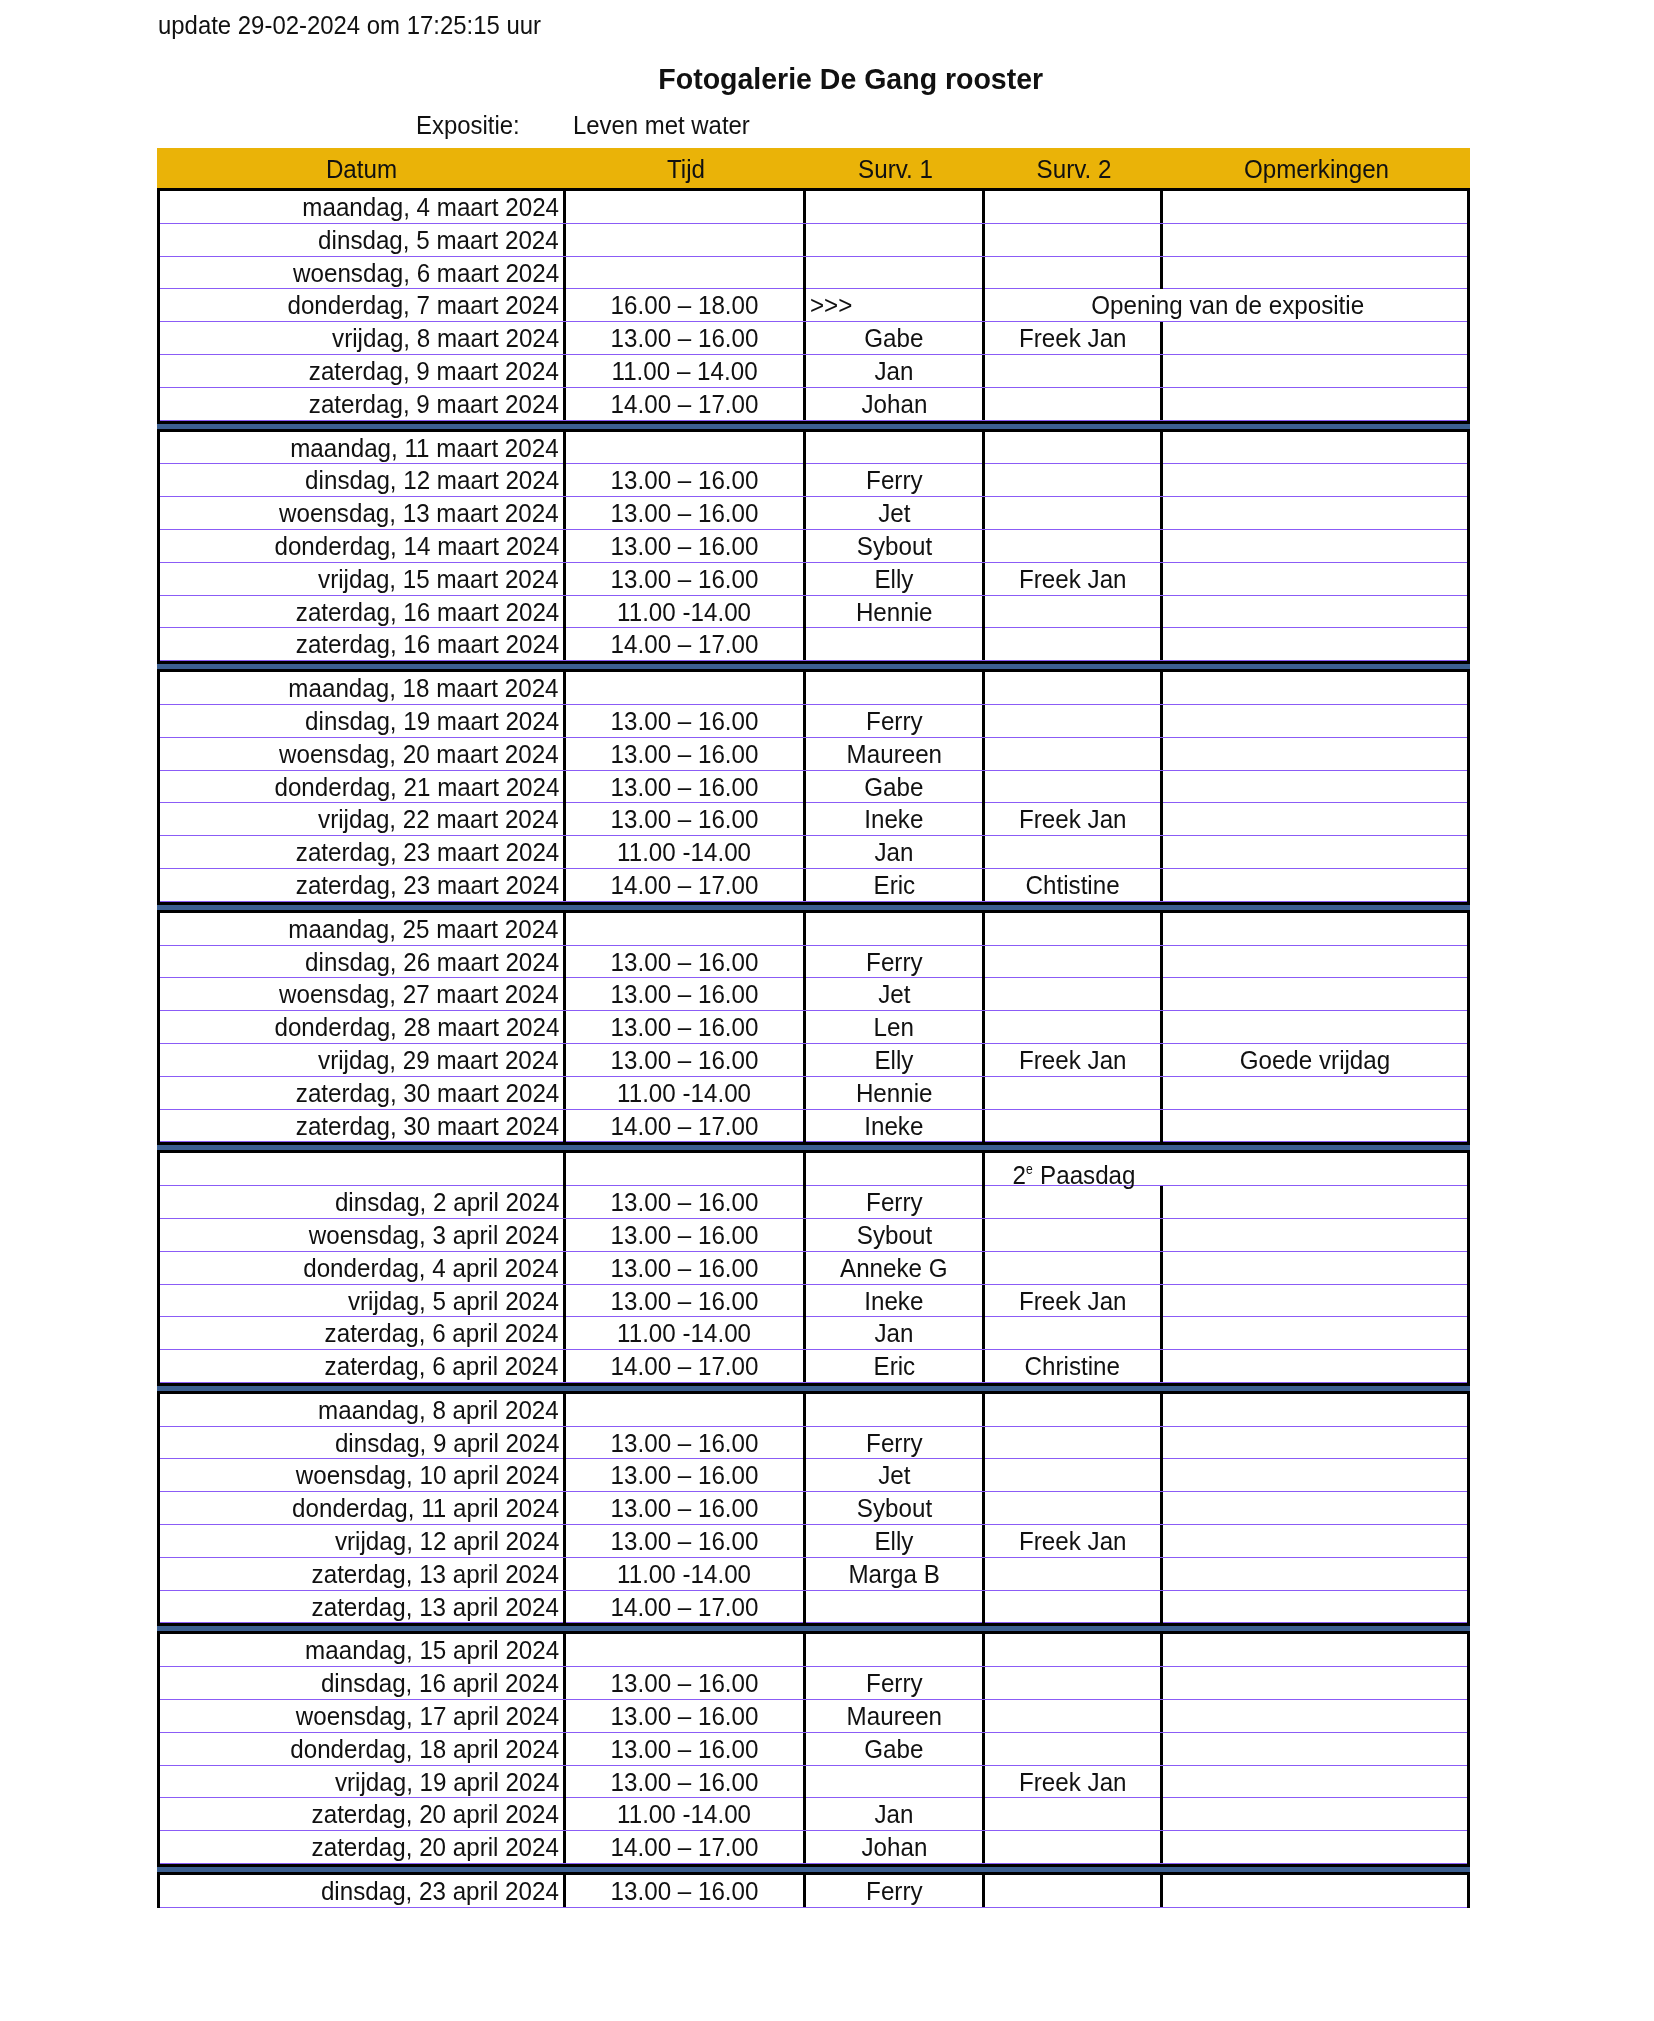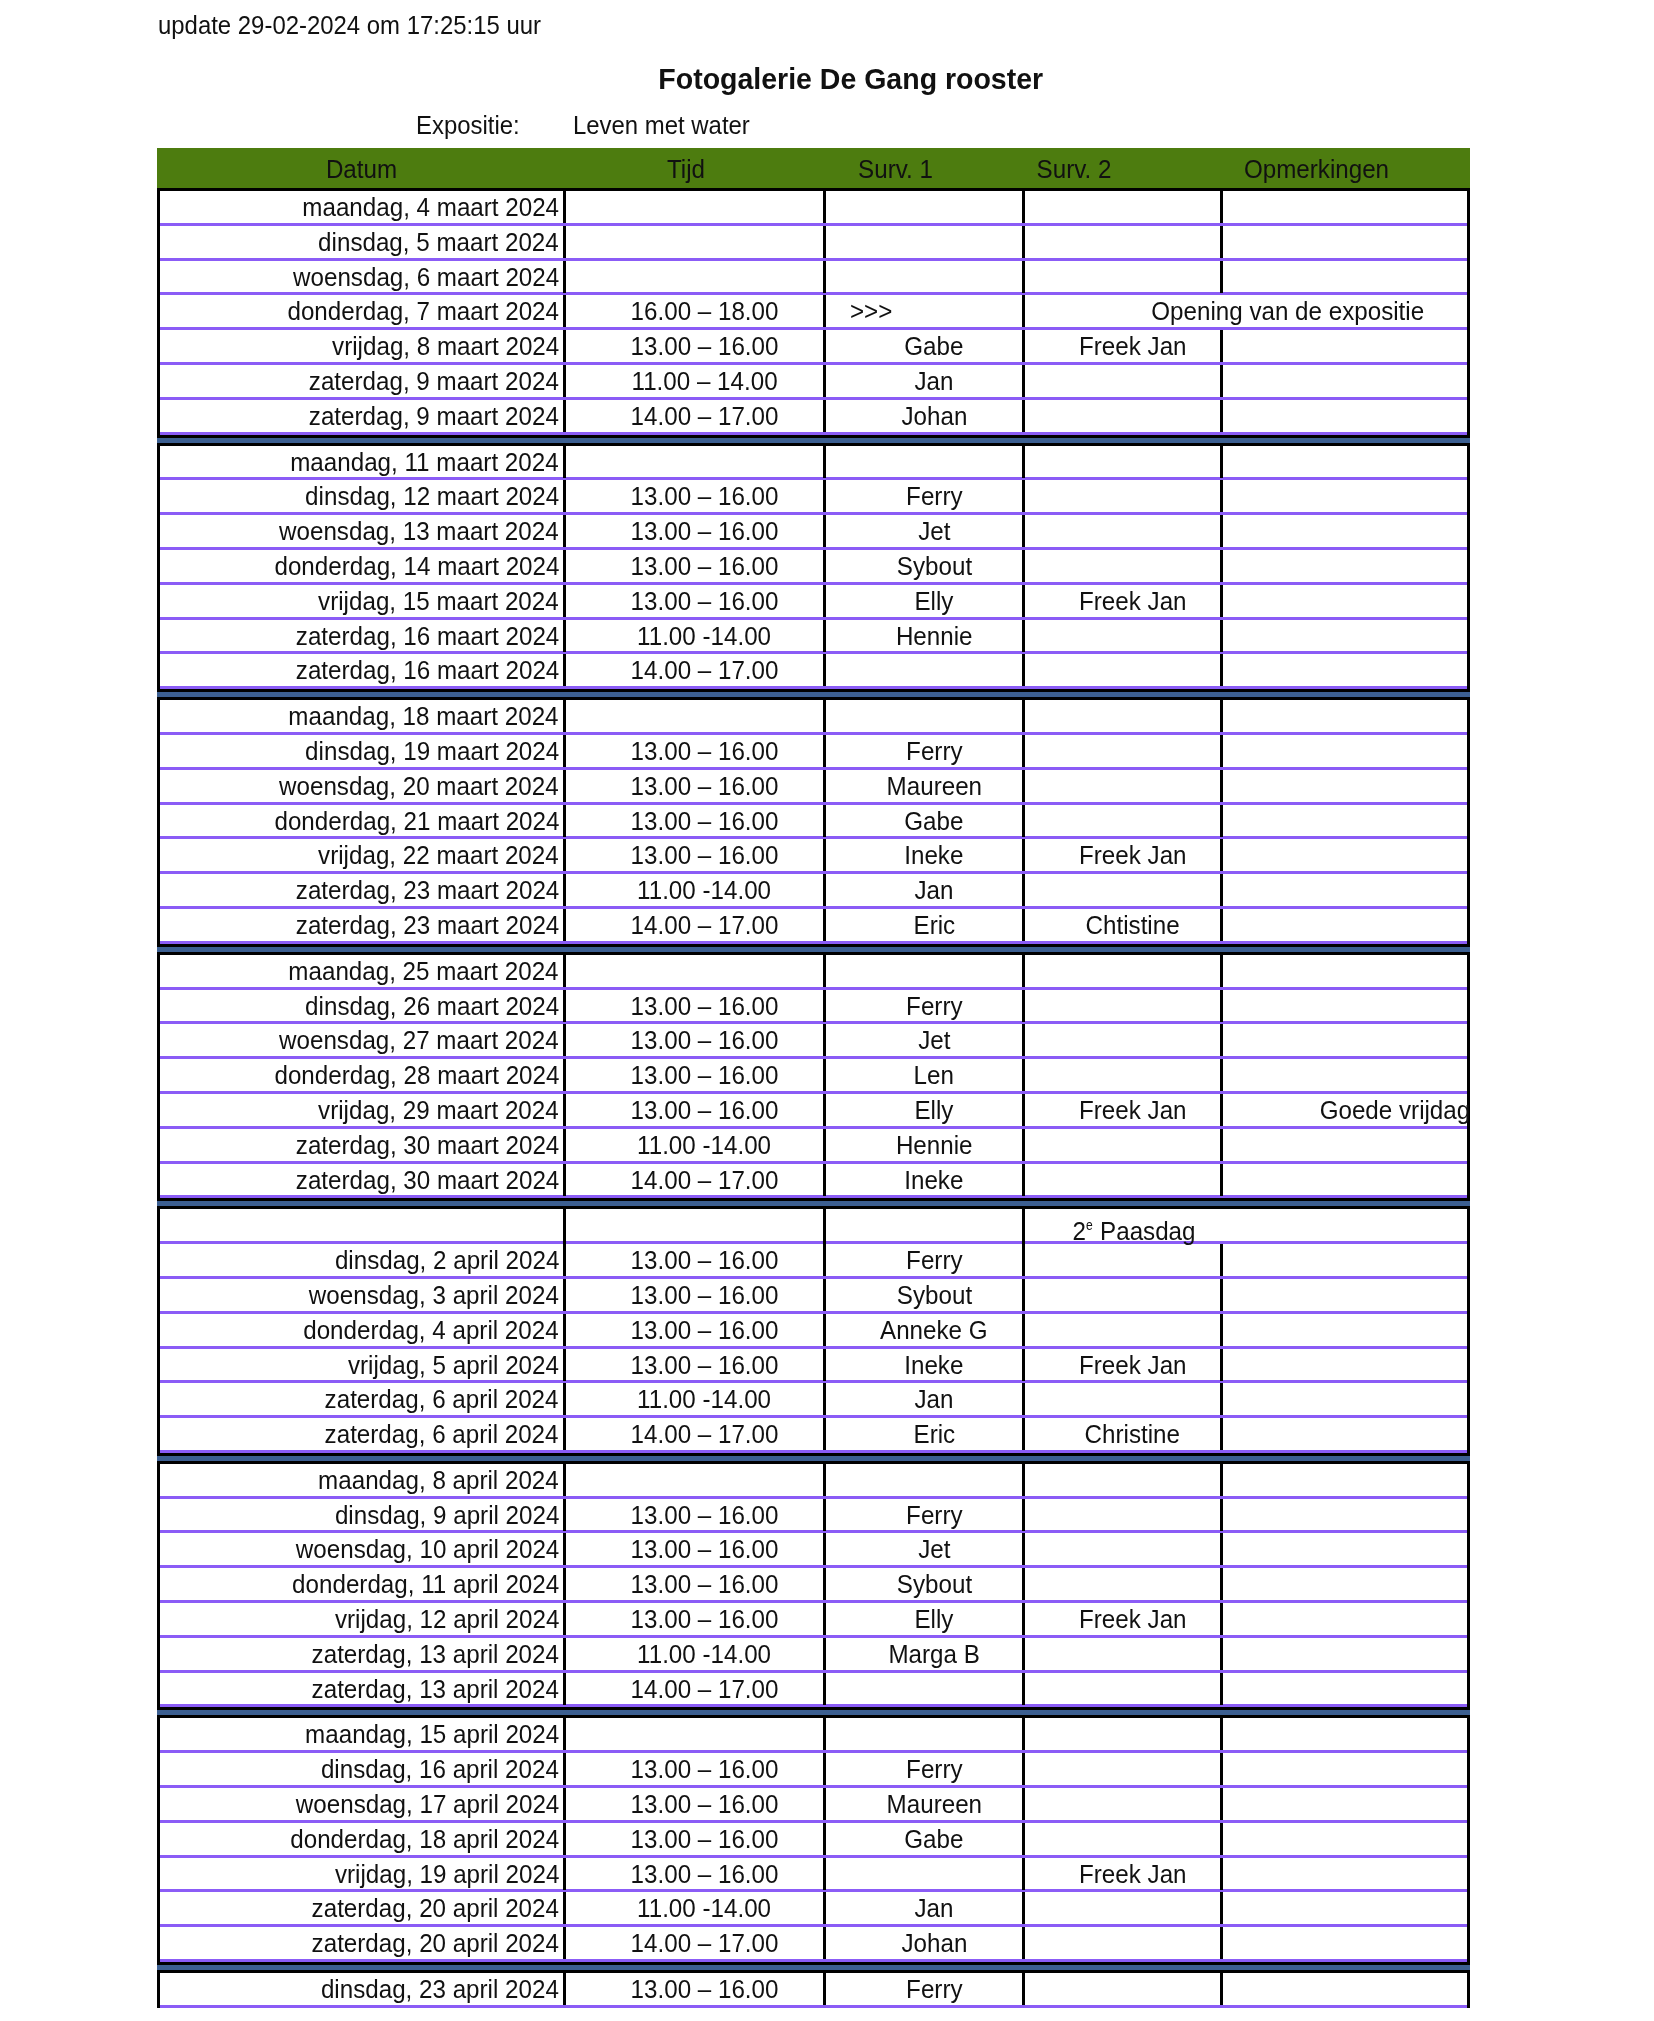--- a/index.html
+++ b/index.html
@@ -5,26 +5,26 @@
   html, body { margin: 0; padding: 0; background: #ffffff; }
   body { width: 1654px; height: 2021px; position: relative; overflow: hidden;
          font-family: "Liberation Sans", sans-serif; color: #111; }
   .update { position: absolute; left: 158px; top: 10px; font-size: 26px; transform: scaleX(0.92); transform-origin: left; }
   .title { position: absolute; left: 0; width: 1654px; top: 62px; text-align: center; font-size: 30px; font-weight: bold; padding-left: 50px; box-sizing: border-box; transform: scaleX(0.95); }
   .expo { position: absolute; top: 110px; font-size: 26px; transform: scaleX(0.92); transform-origin: left; }
   .expo-label { left: 416px; }
   .expo-value { left: 573px; }
 
   .sheet { position: absolute; left: 157px; top: 148px; width: 1313px; }
-  .hdr { display: grid; grid-template-columns: 409px 240px 179px 178px 307px; background: #4d7c0f; height: 40px; }
+  .hdr { display: grid; grid-template-columns: 409px 240px 179px 178px 307px; background: #eab308; height: 40px; }
   .hdr div { text-align: center; font-size: 26px; line-height: 42px; transform: scaleX(0.93); }
 
   .group { border: 3px solid #000; border-bottom: none; }
   .sep { height: 5px; background: #3c5f91; border-top: 3px solid #000; margin: 0; }
-  .row { display: grid; grid-template-columns: 406px 240px 179px 178px 304px; height: 31.8px; border-bottom: 3px solid #8b5cf6; gap: 20px; }
+  .row { display: grid; grid-template-columns: 406px 240px 179px 178px 304px; height: 31.8px; border-bottom: 1px solid #8b5cf6; }
   .row > div { border-right: 3px solid #000; font-size: 26px; line-height: 32px; white-space: nowrap; overflow: visible; }
   .row > div:last-child { border-right: none; text-align: center; }
   .c-date { text-align: right; padding-right: 4px; }
   .c-date span, .c-time span, .c-s1 span, .c-s2 span, .c-rem span { display: inline-block; transform: scaleX(0.93); }
   .c-date span { transform-origin: right; }
   .c-time, .c-s1, .c-s2, .c-rem { text-align: center; }
   .c-s1.left { text-align: left; padding-left: 4px; }
   .c-s1.left span { transform-origin: left; }
   .row.span-row { grid-template-columns: 406px 240px 179px 485px; }
   .sup { font-size: 14px; vertical-align: 10px; }

